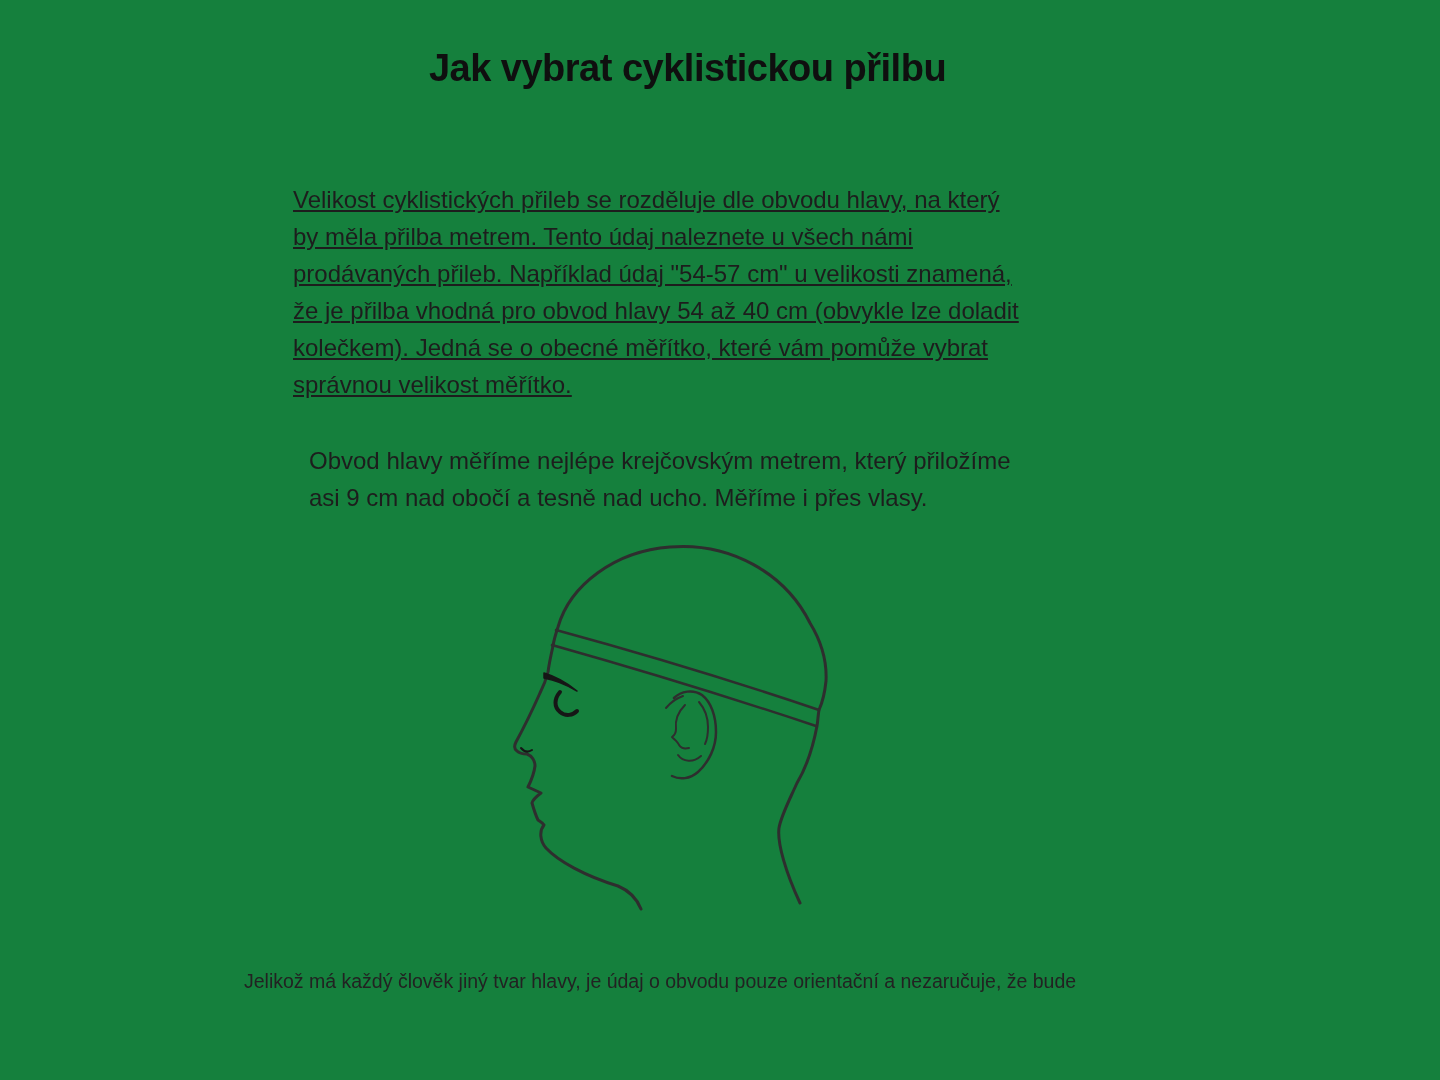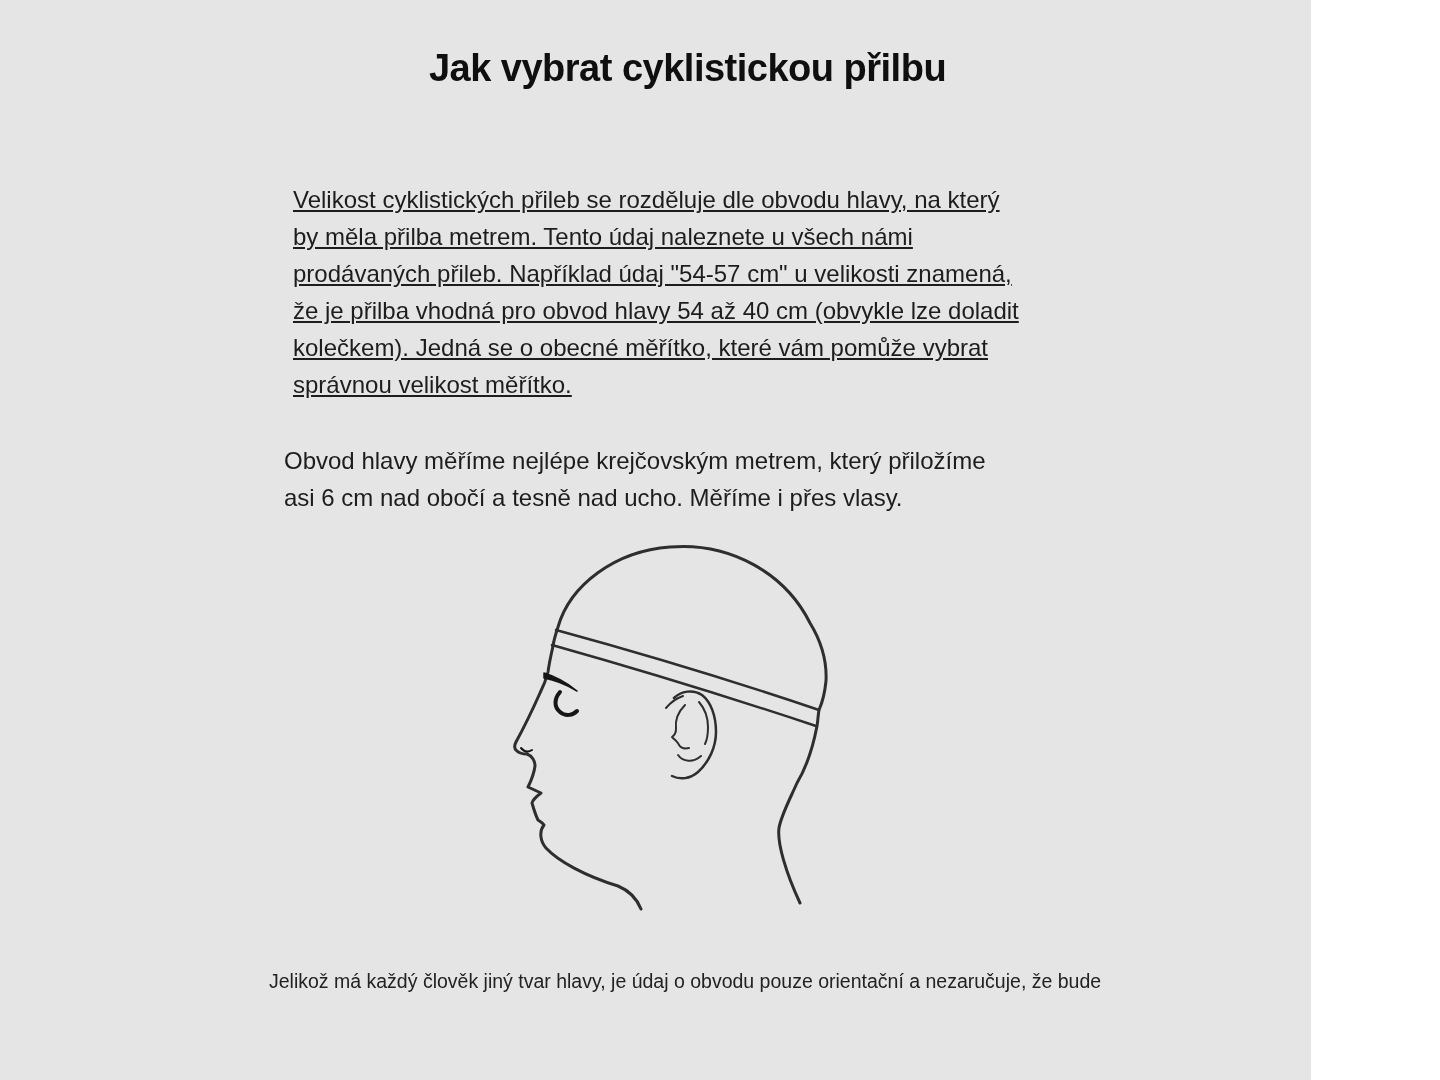--- a/index.html
+++ b/index.html
@@ -2,23 +2,23 @@
 <html><head>
 <meta charset="utf-8">
 <style>
   html, body {
     margin: 0;
     padding: 0;
     background: #ffffff;
   }
   .page {
     position: relative;
-    width: 1311px;
+    width: 1440px;
     height: 1080px;
-    background: #e5e5e5;
+    background: #15803d;
     overflow: hidden;
     font-family: "Liberation Sans", "DejaVu Sans", sans-serif;
     color: #1d1d1d;
   }
   .doc-title {
     position: absolute;
     top: 47px;
     left: 0;
     width: 1375px;
     margin: 0;
@@ -29,23 +29,23 @@
     color: #0f0f0f;
   }
   .para {
     position: absolute;
     font-size: 24px;
     line-height: 37px;
     color: #1d1d1d;
   }
   .para .line { white-space: nowrap; }
   .intro   { left: 293px; top: 181px; text-decoration: underline; }
-  .measure { left: 284px; top: 442px; }
+  .measure { left: 309px; top: 442px; }
   .footer-note {
-    left: 269px;
+    left: 244px;
     top: 966px;
     font-size: 19.5px;
     line-height: 30px;
     color: #222222;
   }
   .head-art {
     position: absolute;
     left: 480px;
     top: 535px;
     width: 450px;
@@ -74,21 +74,21 @@
     <div class="line">Velikost cyklistických přileb se rozděluje dle obvodu hlavy, na který</div>
     <div class="line">by měla přilba metrem. Tento údaj naleznete u všech námi</div>
     <div class="line">prodávaných přileb. Například údaj "54-57 cm" u velikosti znamená,</div>
     <div class="line">že je přilba vhodná pro obvod hlavy 54 až 40 cm (obvykle lze doladit</div>
     <div class="line">kolečkem). Jedná se o obecné měřítko, které vám pomůže vybrat</div>
     <div class="line">správnou velikost měřítko.</div>
   </div>
 
   <div class="para measure">
     <div class="line">Obvod hlavy měříme nejlépe krejčovským metrem, který přiložíme</div>
-    <div class="line">asi 6 cm nad obočí a tesně nad ucho. Měříme i přes vlasy.</div>
+    <div class="line">asi 9 cm nad obočí a tesně nad ucho. Měříme i přes vlasy.</div>
   </div>
 
   <svg class="head-art" viewBox="0 0 450 415" aria-hidden="true">
 
     <path class="stroke w3" d="M 73,111
          C 74,104 76,98 78,92
          C 90,50 135,16 190,12
          C 250,7 305,38 330,88
          C 341,106 347,126 346,146
          C 345,156 343,166 339,175

